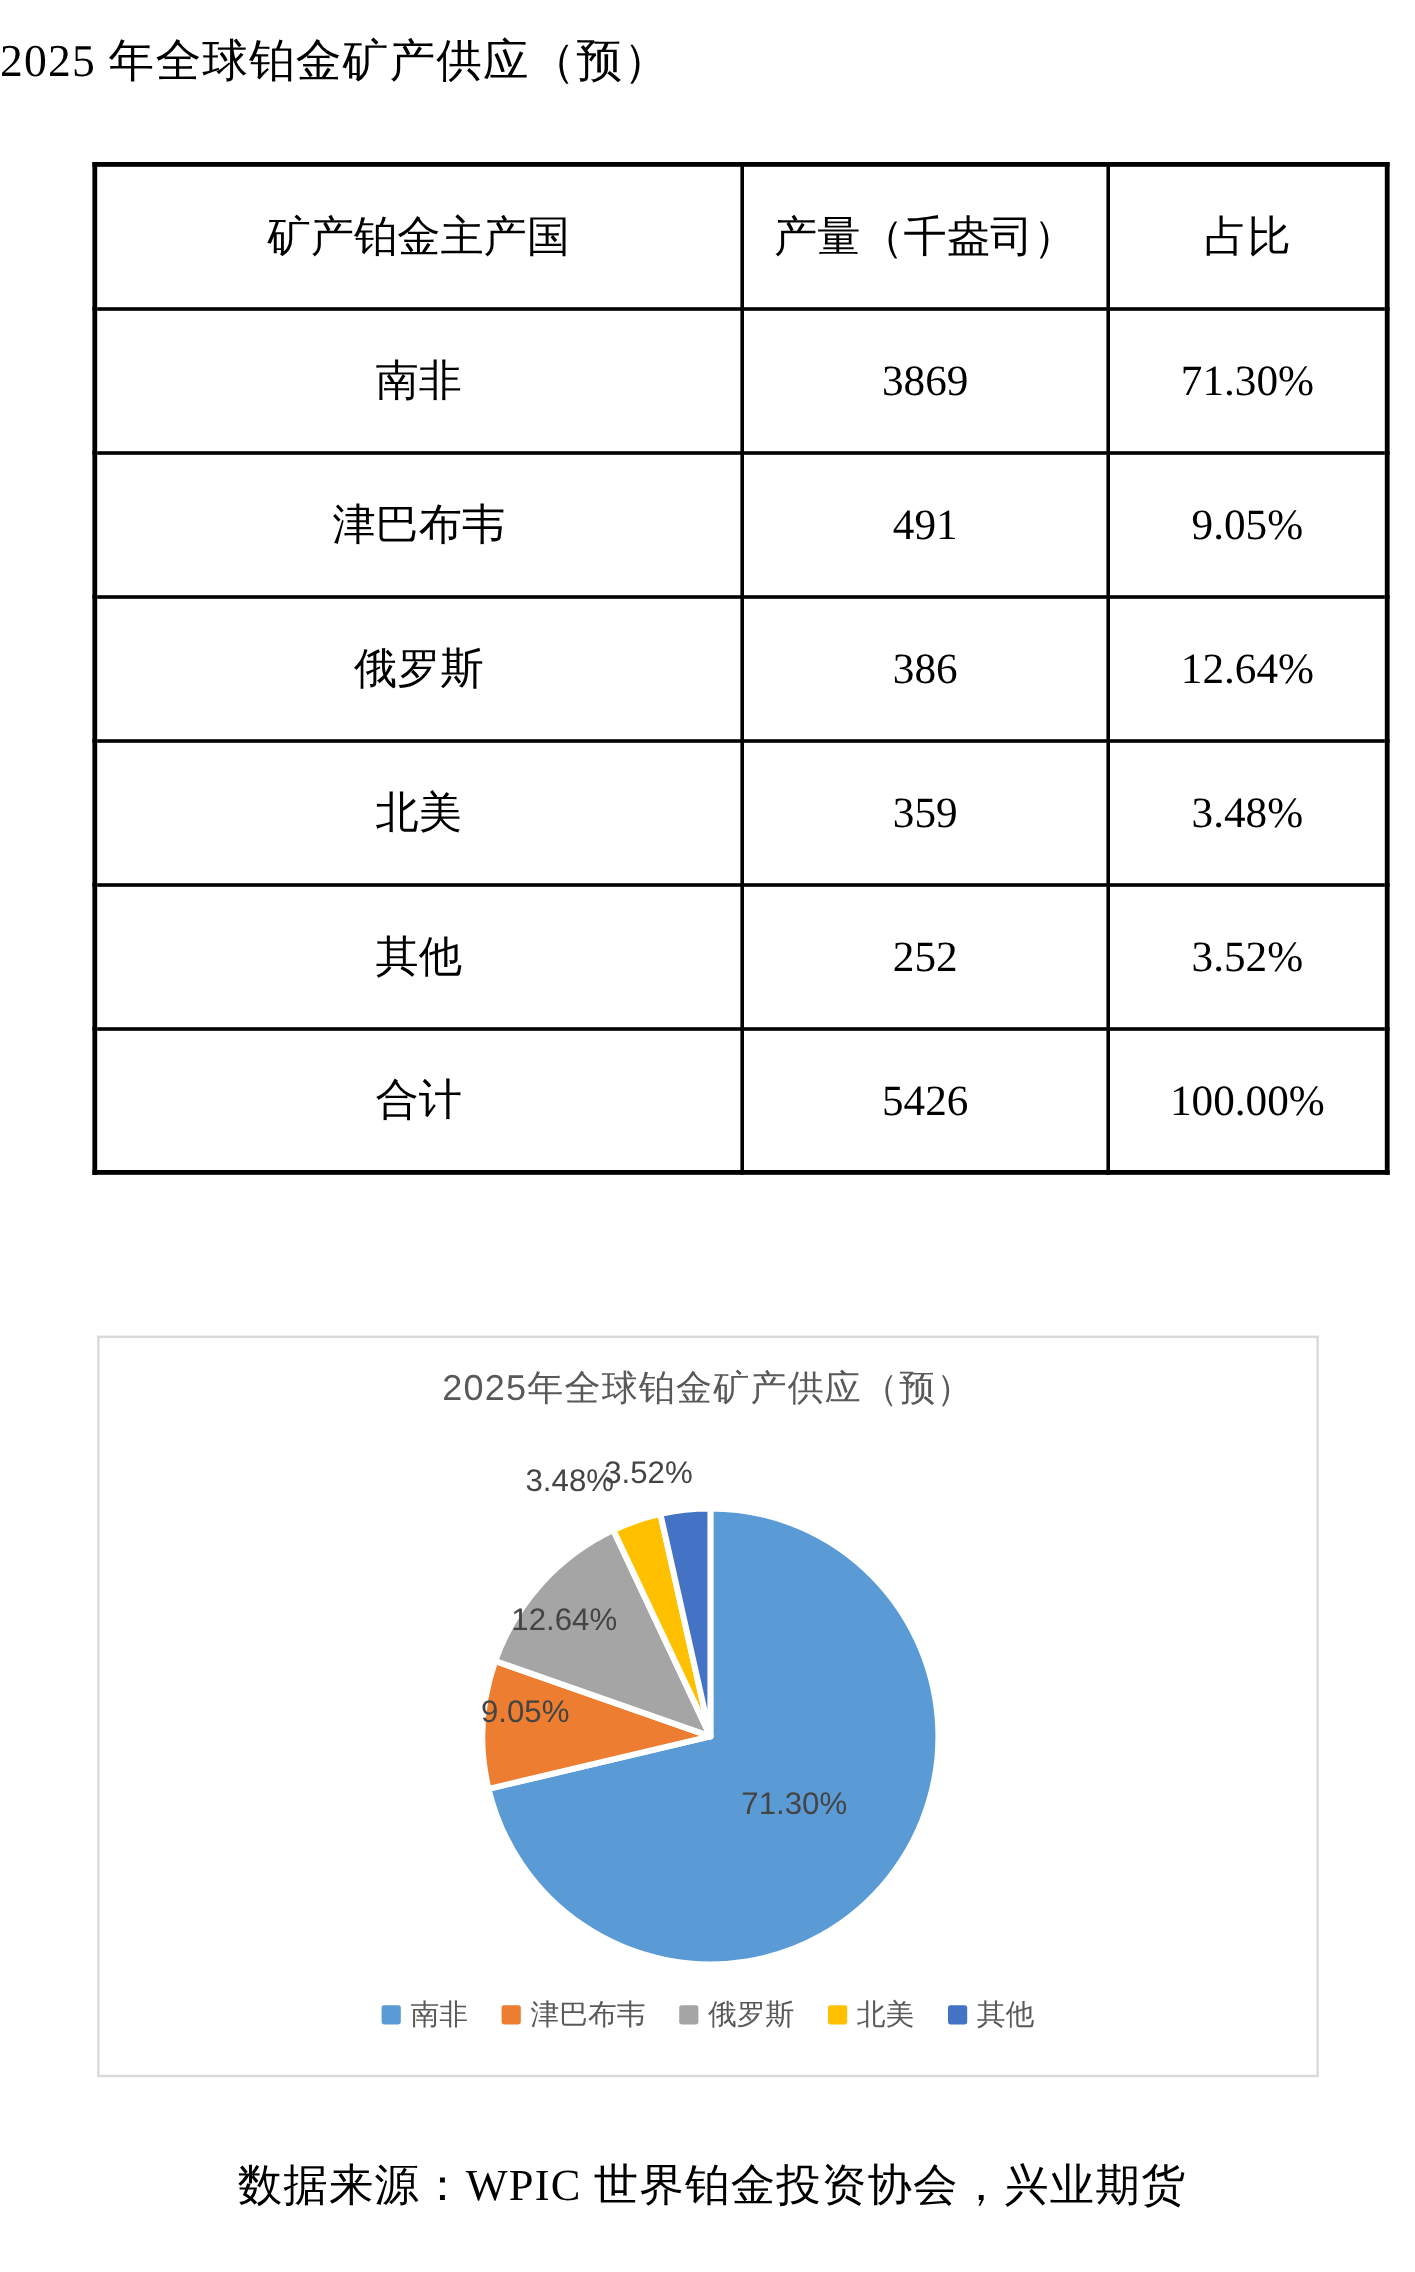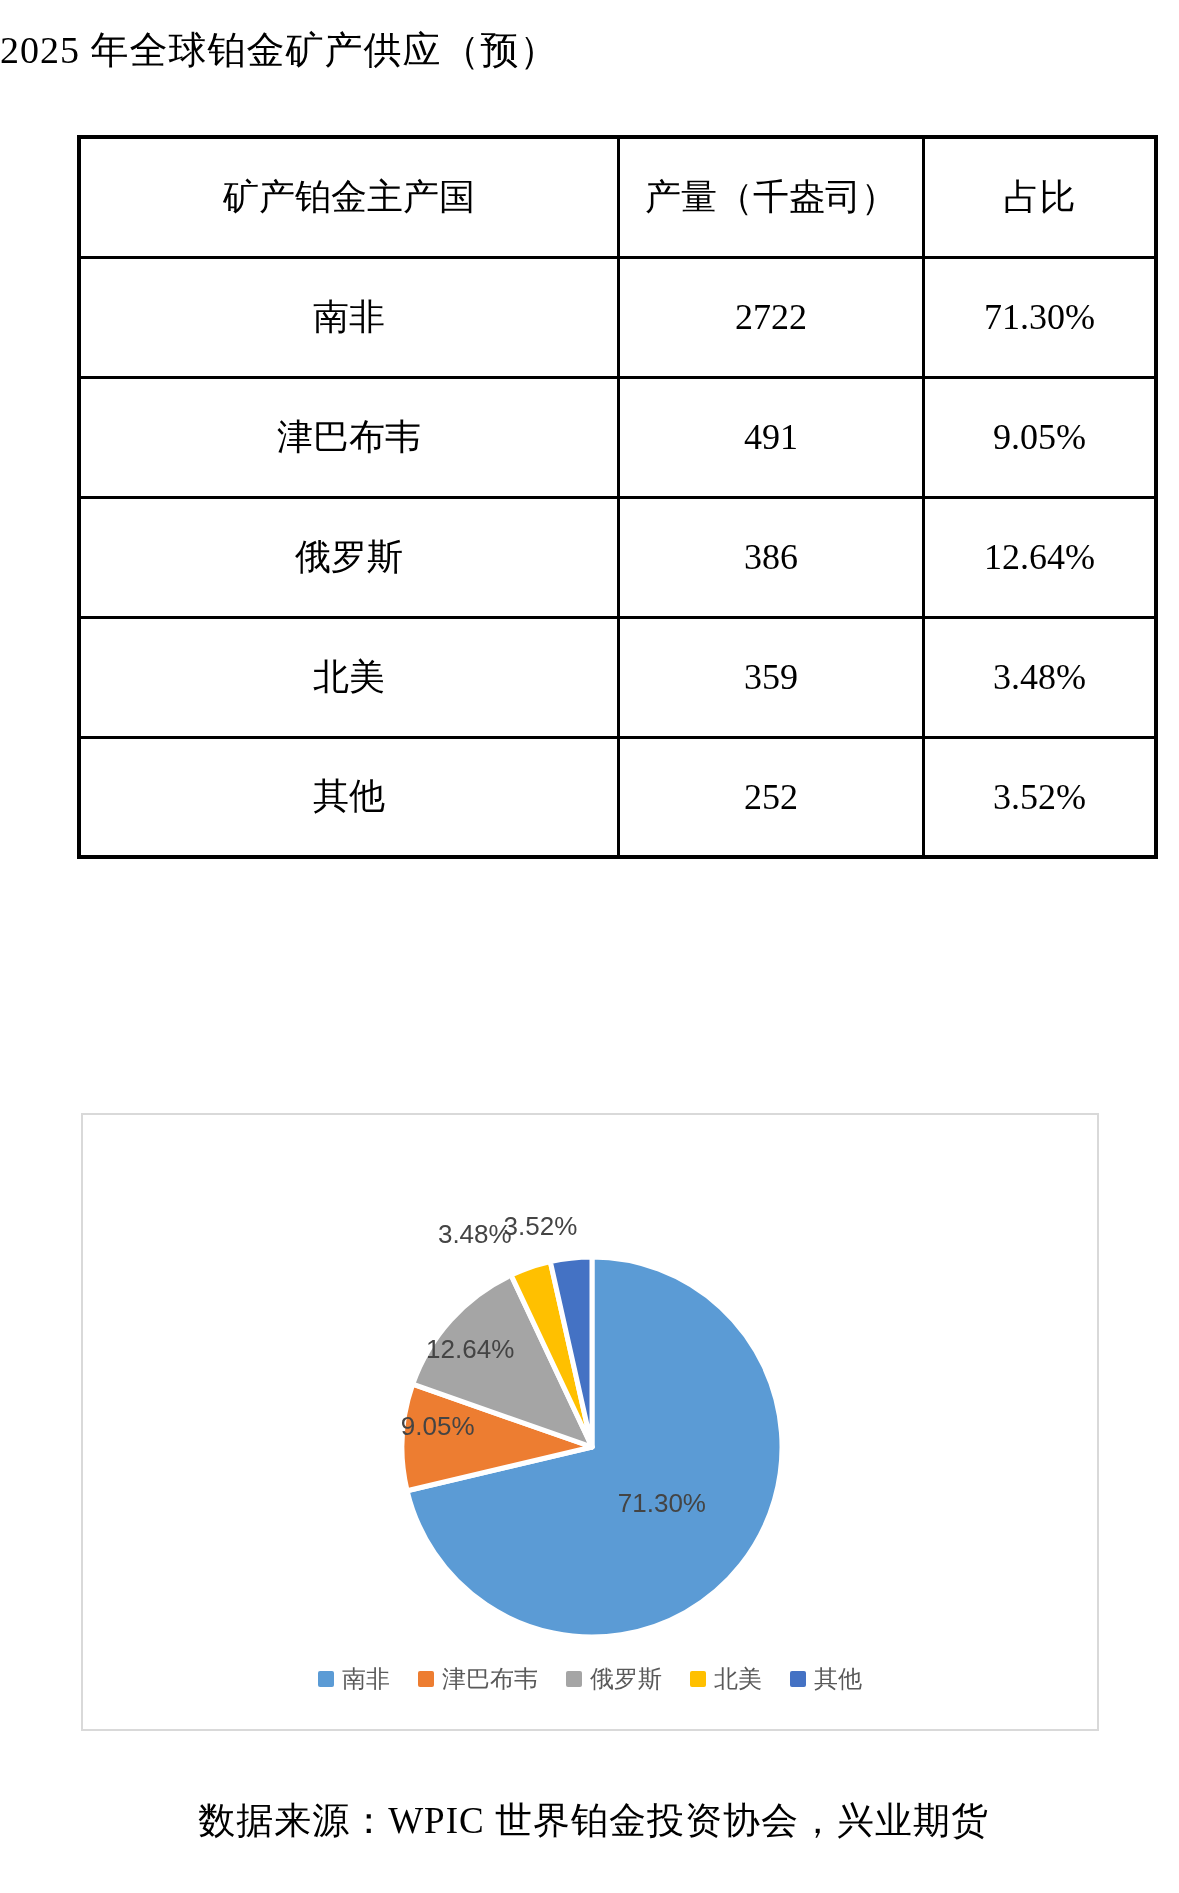--- a/index.html
+++ b/index.html
@@ -63,21 +63,21 @@
     <thead>
       <tr id="thead-row">
           <th>矿产铂金主产国</th>
           <th>产量（千盎司）</th>
           <th>占比</th>
         </tr>
     </thead>
     <tbody id="tbody">
         <tr>
           <td>南非</td>
-          <td>2722</td>
+          <td>3869</td>
           <td>71.30%</td>
         </tr>
         <tr>
           <td>津巴布韦</td>
           <td>491</td>
           <td>9.05%</td>
         </tr>
         <tr>
           <td>俄罗斯</td>
           <td>386</td>
@@ -86,24 +86,30 @@
         <tr>
           <td>北美</td>
           <td>359</td>
           <td>3.48%</td>
         </tr>
         <tr>
           <td>其他</td>
           <td>252</td>
           <td>3.52%</td>
         </tr>
+        <tr>
+          <td>合计</td>
+          <td>5426</td>
+          <td>100.00%</td>
+        </tr>
       </tbody>
   </table>
 
   <div class="chart-card">
+    <div class="chart-title" style="color: rgb(89, 89, 89);">2025年全球铂金矿产供应（预）</div>
     <svg id="pie" width="1018" height="470" viewBox="0 0 1018 470" xmlns="http://www.w3.org/2000/svg">
         <path d="M 509 262 L 509.0 72.0 A 190 190 0 1 1 324.1 305.7 Z" fill="#5B9BD5" stroke="#ffffff" stroke-width="5" stroke-linejoin="round"></path>
         <text x="578.9" y="319.8" text-anchor="middle" dominant-baseline="middle" fill="#444444" class="pie-label">71.30%</text>
         <path d="M 509 262 L 324.1 305.7 A 190 190 0 0 1 329.7 199.2 Z" fill="#ED7D31" stroke="#ffffff" stroke-width="5" stroke-linejoin="round"></path>
         <text x="354.7" y="243.5" text-anchor="middle" dominant-baseline="middle" fill="#444444" class="pie-label">9.05%</text>
         <path d="M 509 262 L 329.7 199.2 A 190 190 0 0 1 428.1 90.1 Z" fill="#A5A5A5" stroke="#ffffff" stroke-width="5" stroke-linejoin="round"></path>
         <text x="387.2" y="166.6" text-anchor="middle" dominant-baseline="middle" fill="#444444" class="pie-label">12.64%</text>
         <path d="M 509 262 L 428.1 90.1 A 190 190 0 0 1 467.3 76.6 Z" fill="#FFC000" stroke="#ffffff" stroke-width="5" stroke-linejoin="round"></path>
         <text x="391.8" y="50.7" text-anchor="middle" dominant-baseline="middle" fill="#444444" class="pie-label">3.48%</text>
         <path d="M 509 262 L 467.3 76.6 A 190 190 0 0 1 509.0 72.0 Z" fill="#4472C4" stroke="#ffffff" stroke-width="5" stroke-linejoin="round"></path>

